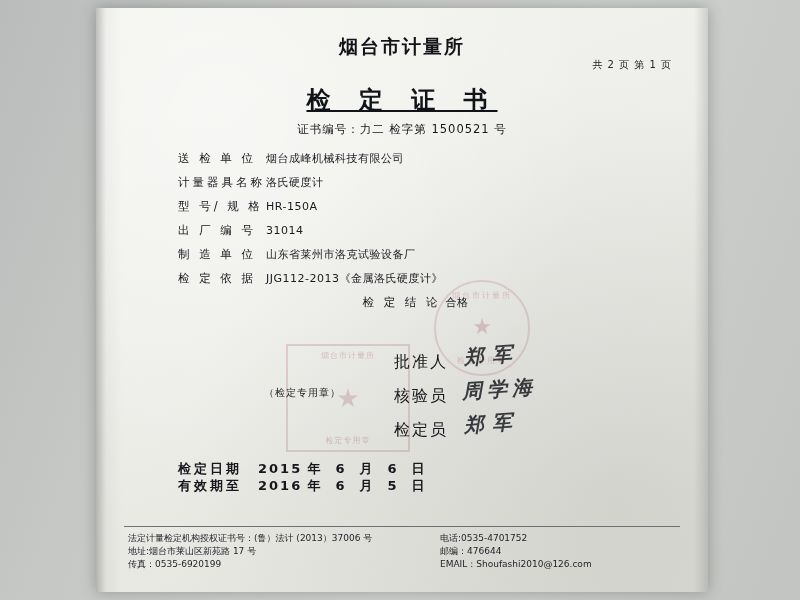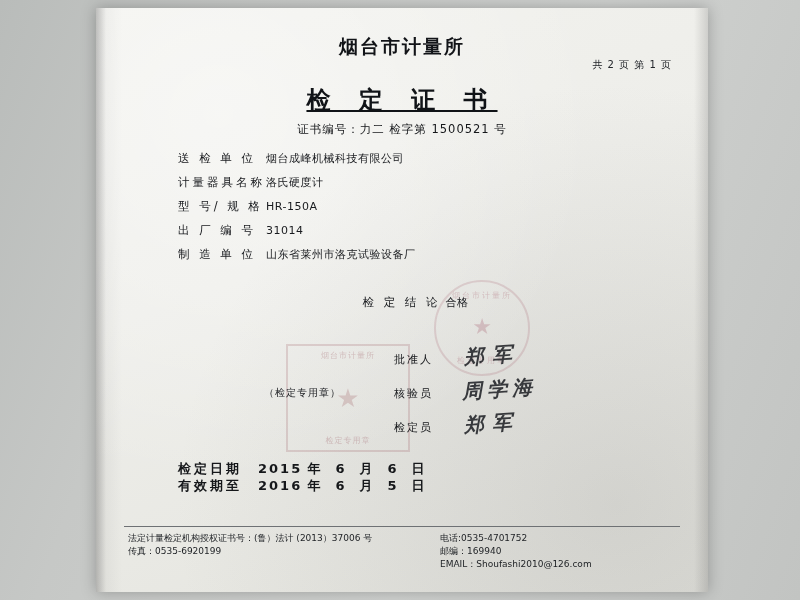--- a/index.html
+++ b/index.html
@@ -131,21 +131,21 @@
   .f3 { top: 191px; }
   .f4 { top: 215px; }
   .f5 { top: 239px; }
   .f6 { top: 263px; }
   .f7 { top: 287px; text-align: center; }
 
   
   .sig-row {
     position: absolute;
     left: 298px;
-    font-size: 11px;
+    font-size: 16px;
     letter-spacing: 2px;
     text-align: center;
   }
   .sig1 { top: 344px; }
   .sig2 { top: 378px; }
   .sig3 { top: 412px; }
 
   .sig-name {
     position: absolute;
     font-family: "DejaVu Serif", serif;
@@ -337,20 +337,23 @@
       </div>
       <div class="field f3">
         <span class="lbl">型 号/ 规 格</span><span class="val">HR-150A</span>
       </div>
       <div class="field f4">
         <span class="lbl">出 厂 编 号</span><span class="val">31014</span>
       </div>
       <div class="field f5">
         <span class="lbl">制 造 单 位</span><span class="val">山东省莱州市洛克试验设备厂</span>
       </div>
+      <div class="field f6">
+        <span class="lbl">检 定 依 据</span><span class="val">JJG112-2013《金属洛氏硬度计》</span>
+      </div>
       <div class="field f7">
         <span class="lbl">检 定 结 论</span><span class="val">合格</span>
       </div>
 
       <div class="sig-row sig1">批准人</div>
       <div class="sig-name n1">郑军</div>
 
       <div class="sig-row sig2">核验员</div>
       <div class="sig-name n2">周学海</div>
 
@@ -364,24 +367,25 @@
       </div>
 
       <div class="date-row d2">
         <span class="lbl">有效期至</span><span class="y">2016</span><span class="u">年</span><span class="m">6</span><span class="u">月</span><span class="d">5</span><span class="u">日</span>
       </div>
 
       <div class="footer-sep"></div>
       <div class="footer">
         <div class="left">
           <div>法定计量检定机构授权证书号：(鲁）法计 (2013）37006 号</div>
+          <div>地址:烟台市莱山区新苑路 17 号</div>
           <div>传真：0535-6920199</div>
         </div>
         <div class="right">
           <div>电话:0535-4701752</div>
-          <div>邮编：169940</div>
+          <div>邮编：476644</div>
           <div>EMAIL：Shoufashi2010@126.com</div>
         </div>
       </div>
 
     </div>
   </div>
 </div>
 
 </body></html>

